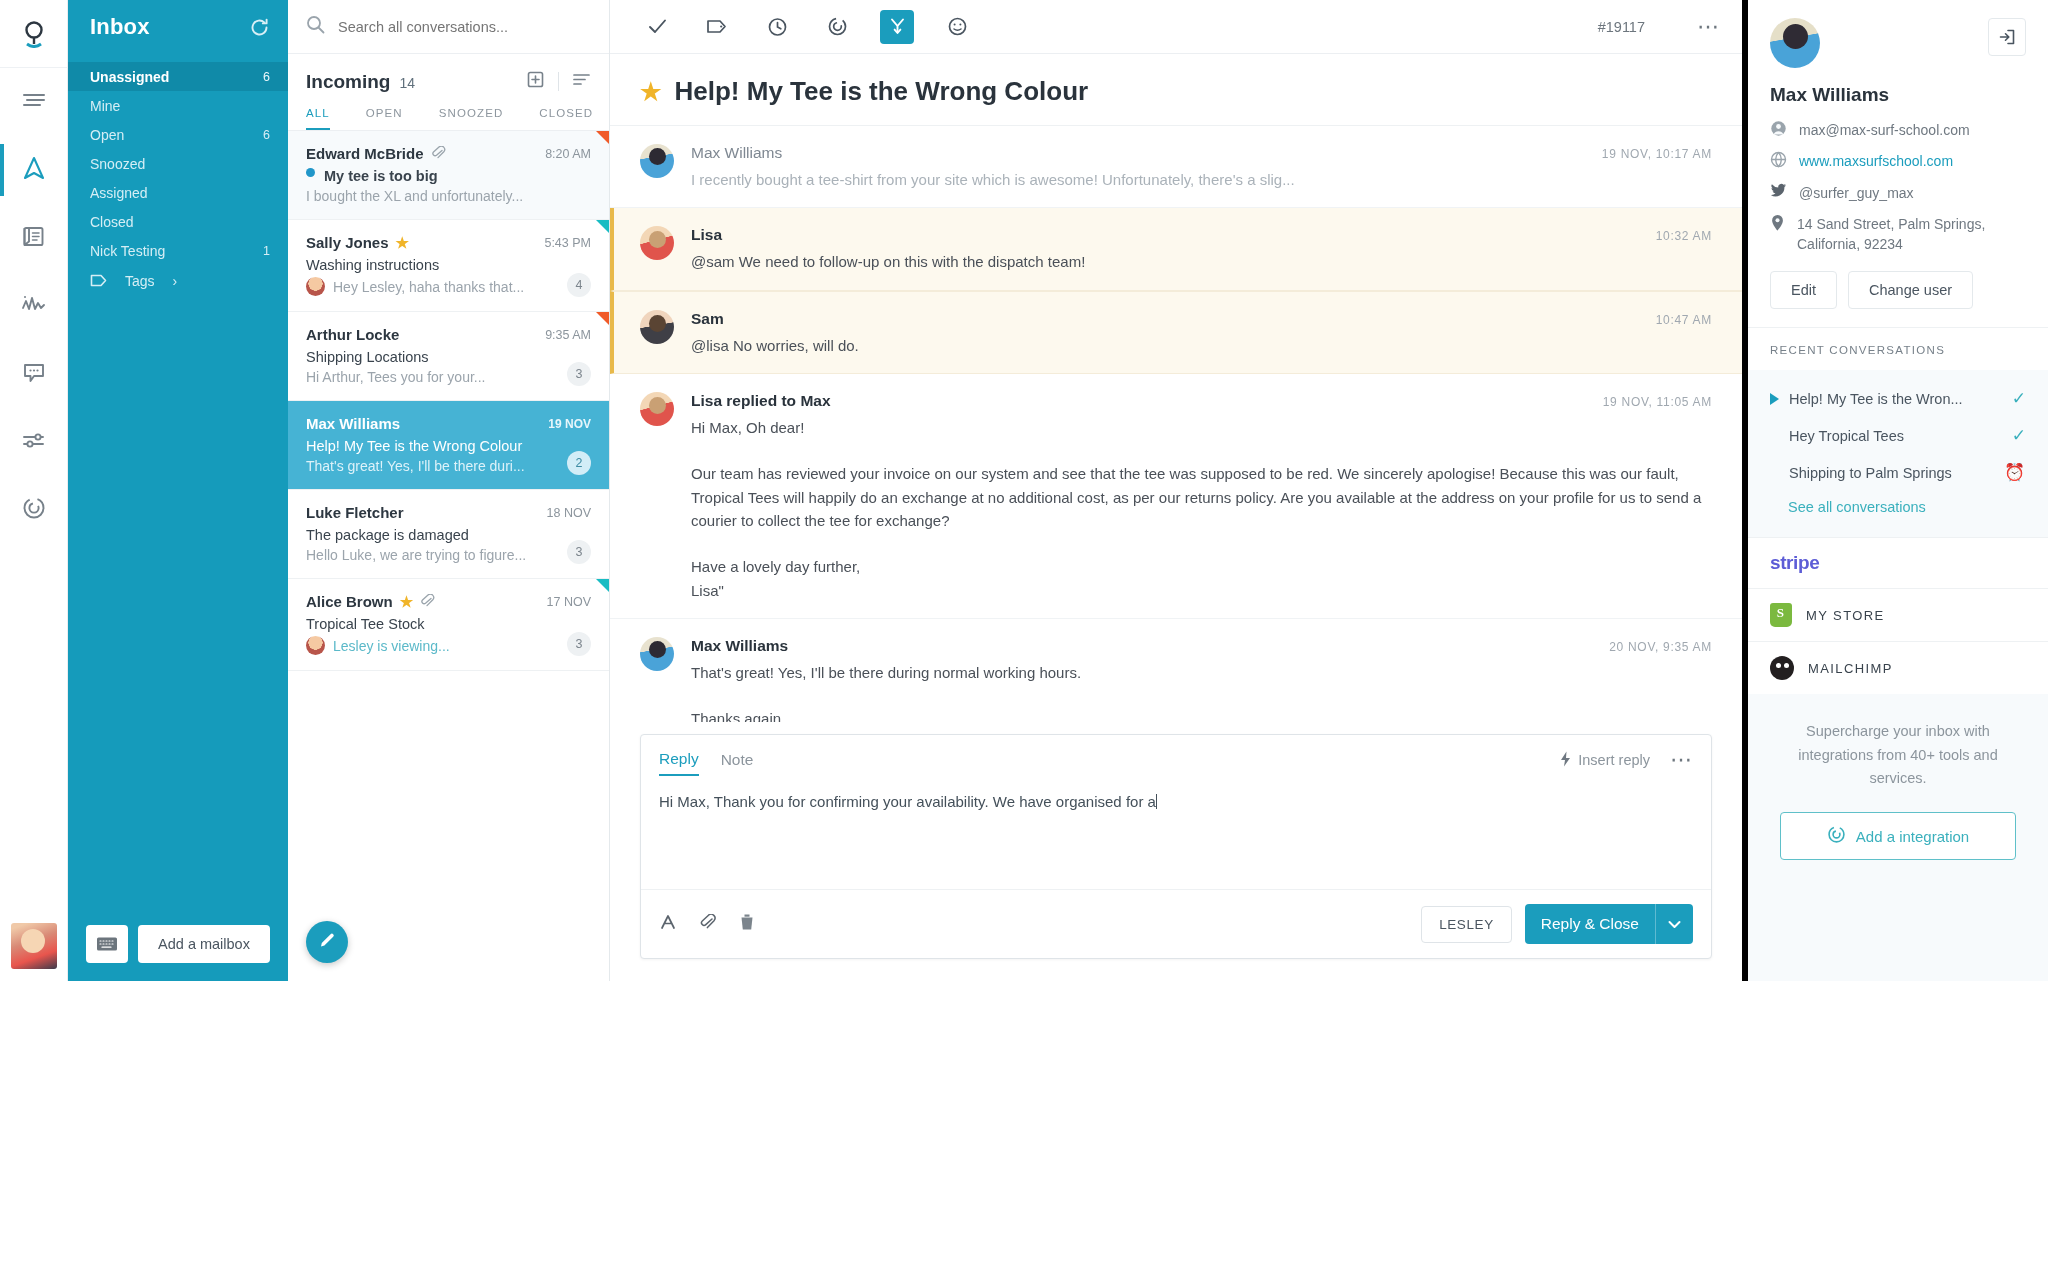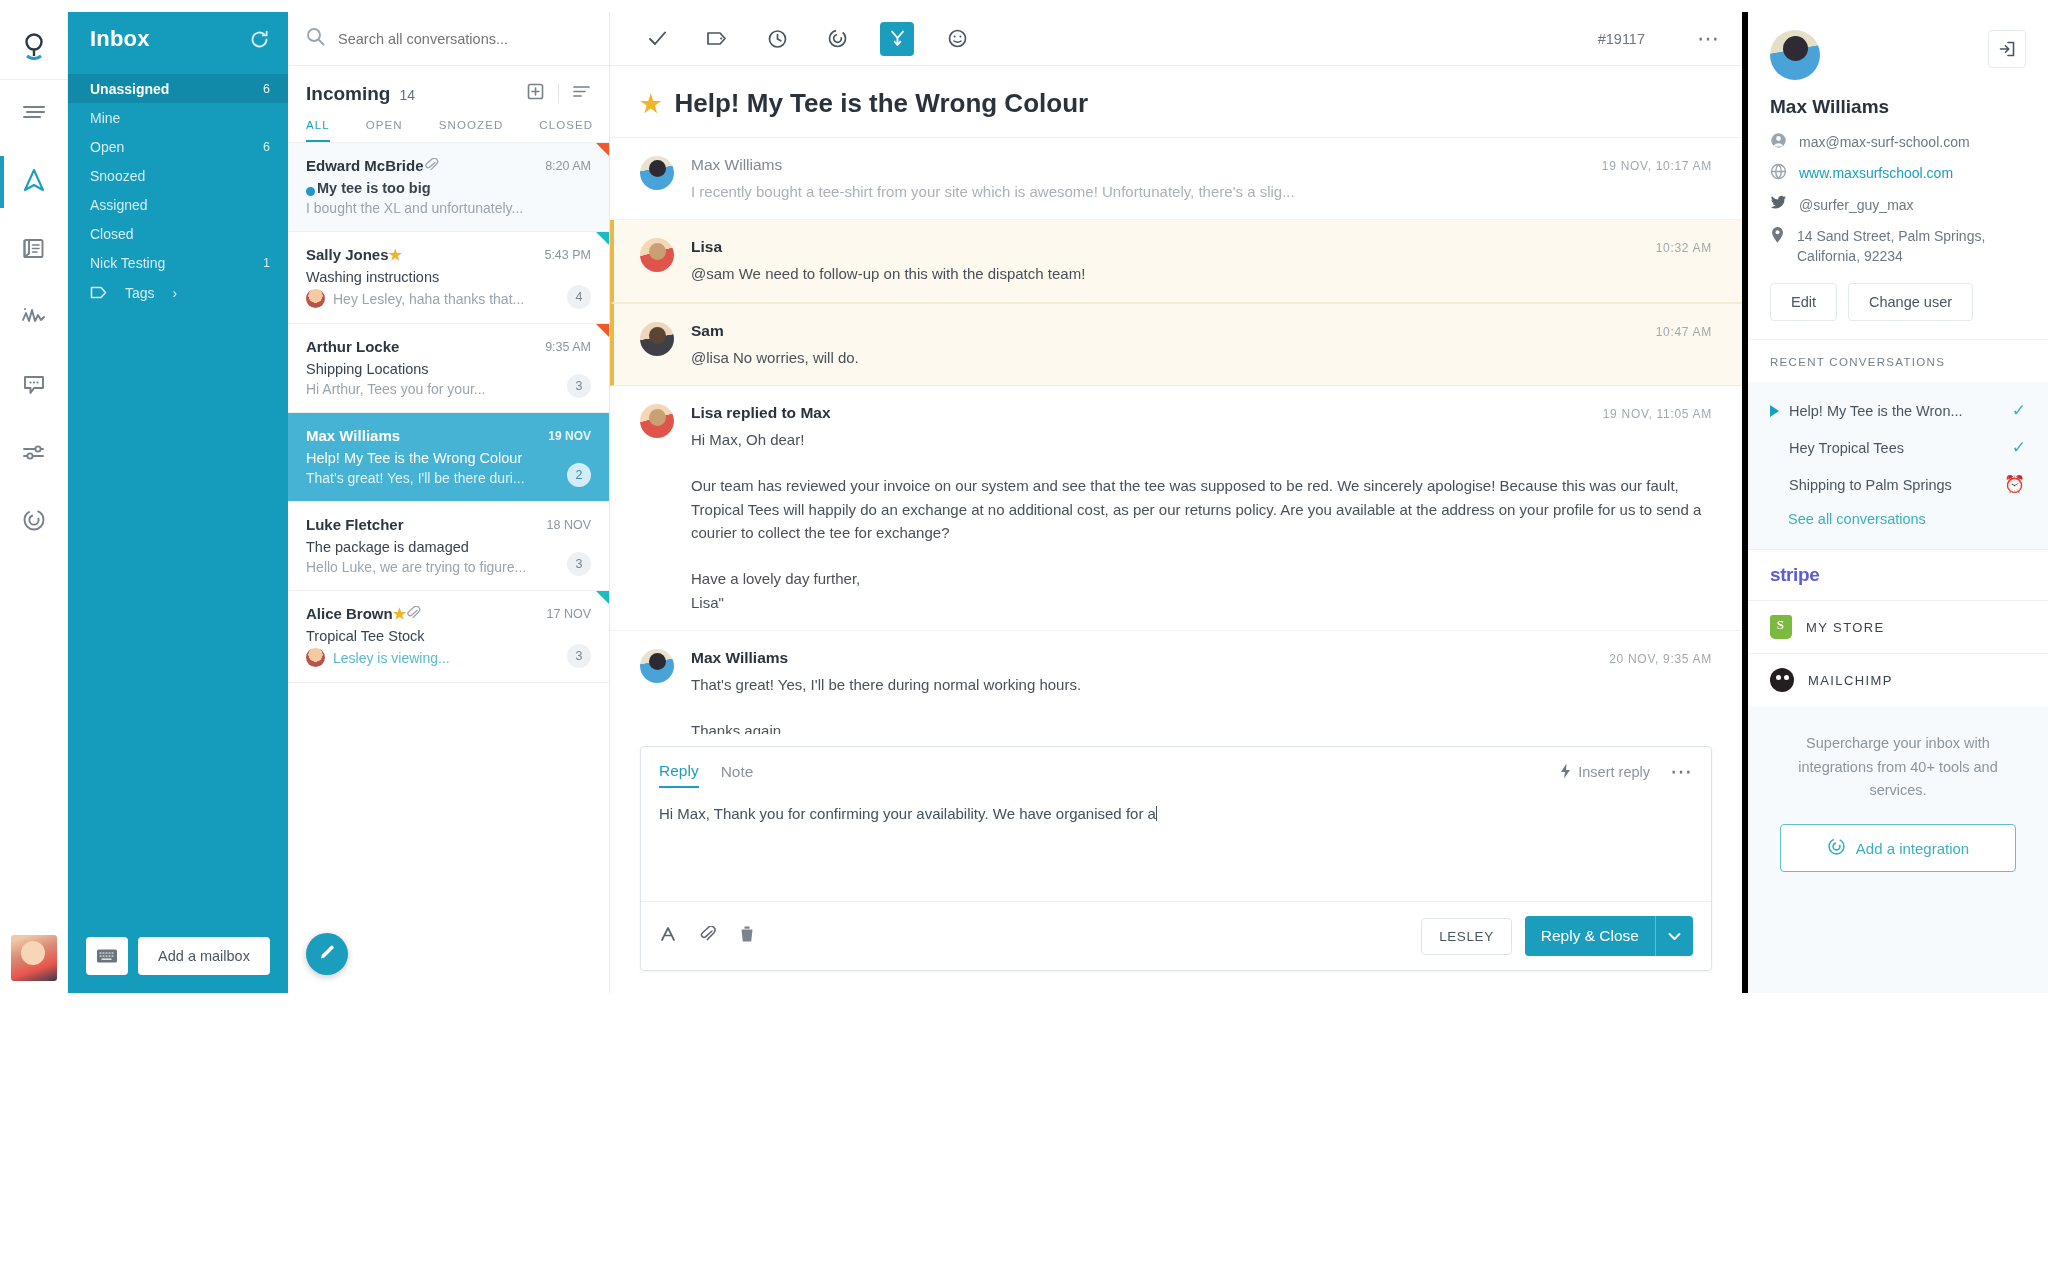--- a/index.html
+++ b/index.html
@@ -2,21 +2,21 @@
 <html><head>
 <meta charset="utf-8">
 <style>
   * { box-sizing: border-box; margin: 0; padding: 0; }
   html, body {
     width: 2048px; height: 1274px;
     font-family: "Liberation Sans", sans-serif;
     background: #ffffff;
     overflow: hidden;
   }
-  .app { display: flex; width: 2048px; height: 981px; margin-top: 12px; }
+  .app { display: flex; width: 2048px; height: 981px; }
 
   
   .rail {
     width: 68px; flex: 0 0 68px; background: #ffffff;
     border-right: 1px solid #e9edf0;
     display: flex; flex-direction: column; align-items: center;
     position: relative;
   }
   .rail-logo { height: 68px; display: flex; align-items: center; justify-content: center; width: 100%; border-bottom: 1px solid #eef1f4;}
   .rail-item {
@@ -96,25 +96,25 @@
   }
   .tab:last-child{margin-right:0;}
   .tab.active { color:#1b9dbd; border-bottom:2.5px solid #1b9dbd;}
   .conv-items { flex:1; overflow:hidden; }
   .conv {
     padding: 14px 18px 15px 18px; border-bottom:1px solid #eef1f3; position:relative; cursor:pointer;
   }
   .conv.unread { background:#f7fafc; }
   .conv.selected { background:#46b3d4; }
   .conv-row1 { display:flex; align-items:center; justify-content:space-between; margin-bottom:6px;}
-  .conv-name { font-size:15px; font-weight:bold; color:#2d3741; display:flex;align-items:center;}
+  .conv-name { font-size:15px; font-weight:bold; color:#2d3741; display:flex;align-items:center;gap:7px;}
   .conv.selected .conv-name { color:#fff; }
   .conv-time { font-size:12.5px; color:#8c959d; white-space:nowrap;}
   .conv.selected .conv-time{ color:#e7f6fb; font-weight:bold; font-size:12px;}
-  .conv-subject { font-size:14.5px; color:#39434d; margin-bottom:4px; display:flex;align-items:flex-end;gap:2px;
+  .conv-subject { font-size:14.5px; color:#39434d; margin-bottom:4px; display:flex;align-items:flex-start;gap:9px;
                   white-space:nowrap; overflow:hidden; text-overflow:ellipsis;}
   .conv.unread .conv-subject { font-weight:bold; }
   .conv.selected .conv-subject { color:#fff; }
   .conv-preview {
     font-size:14px; color:#9ba4ac; display:flex;align-items:center;gap:8px;
     white-space:nowrap; overflow:hidden; text-overflow:ellipsis;
   }
   .conv.selected .conv-preview{ color:#ddf2f9;}
   .dot-unread { width:9px;height:9px;border-radius:50%;background:#2196c9; flex:0 0 9px;}
   .mini-av { width:19px;height:19px;border-radius:50%; flex:0 0 19px; overflow:hidden;

